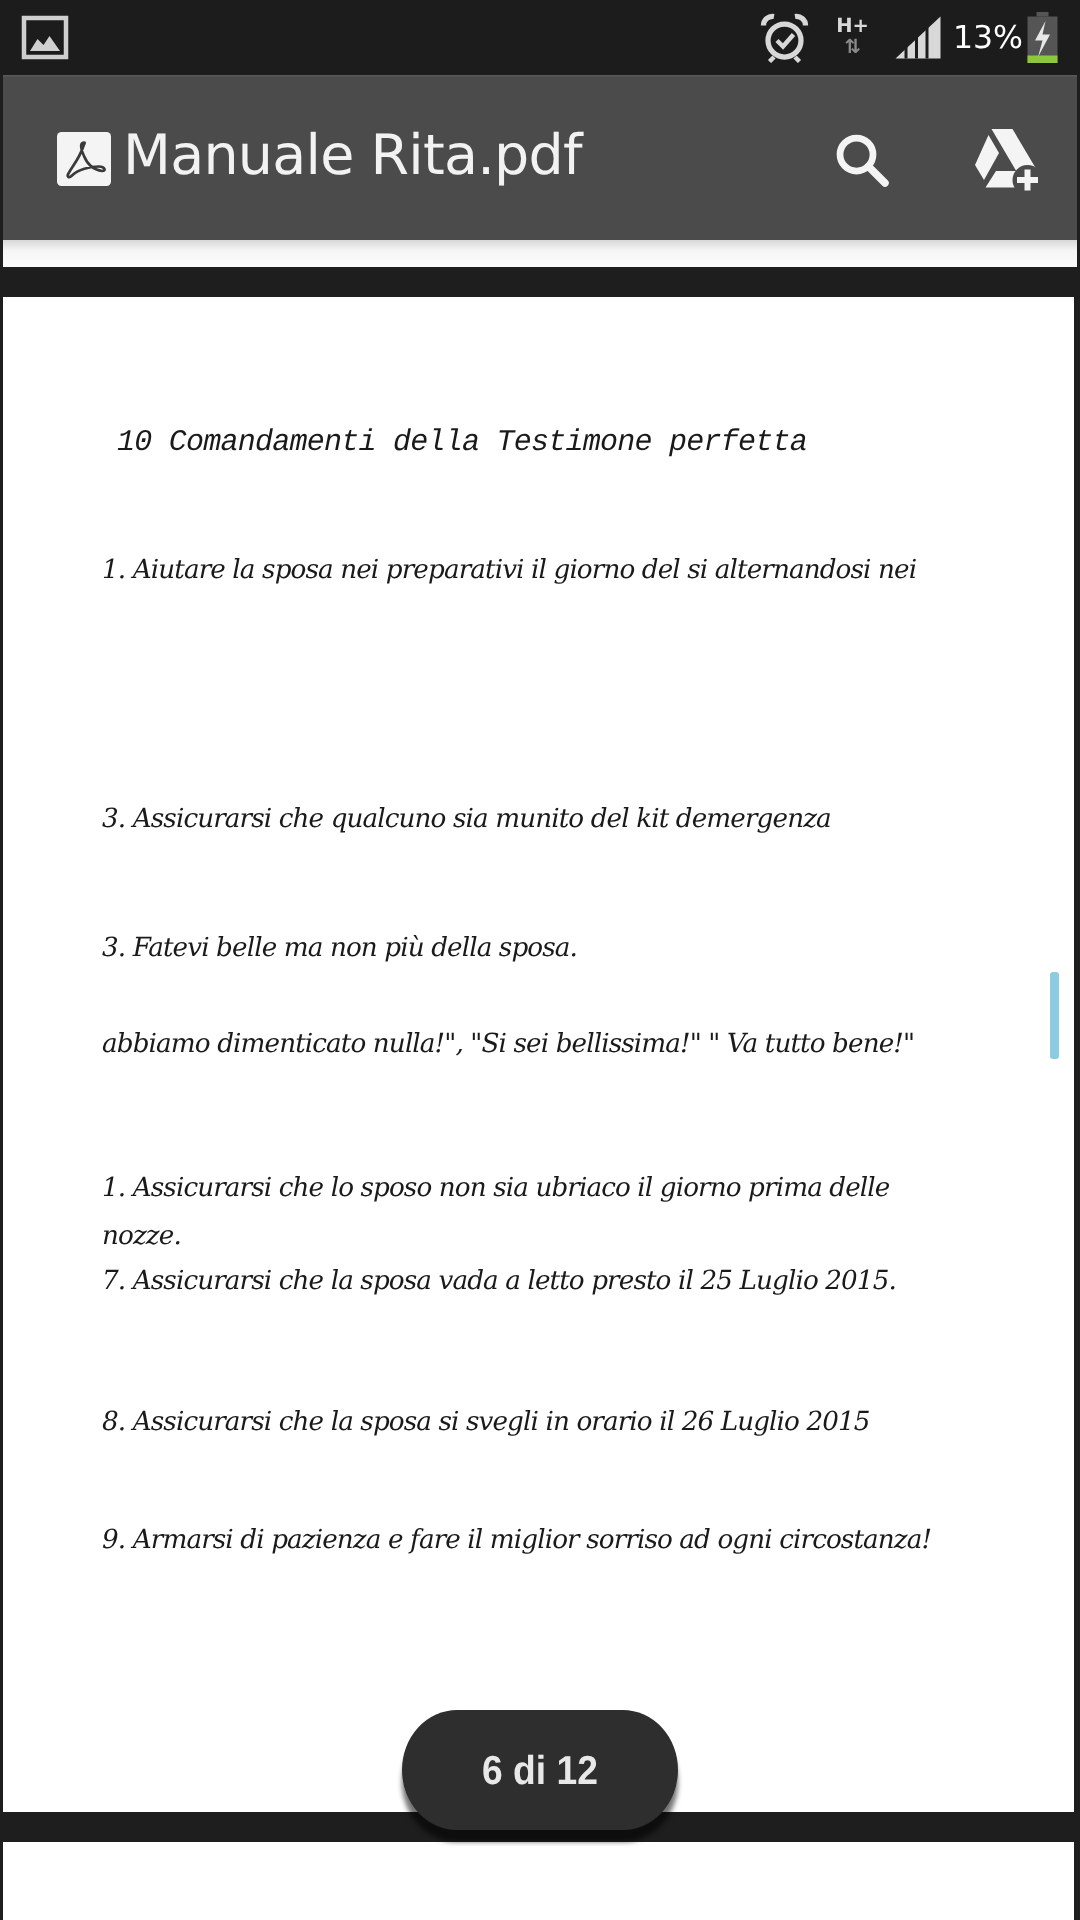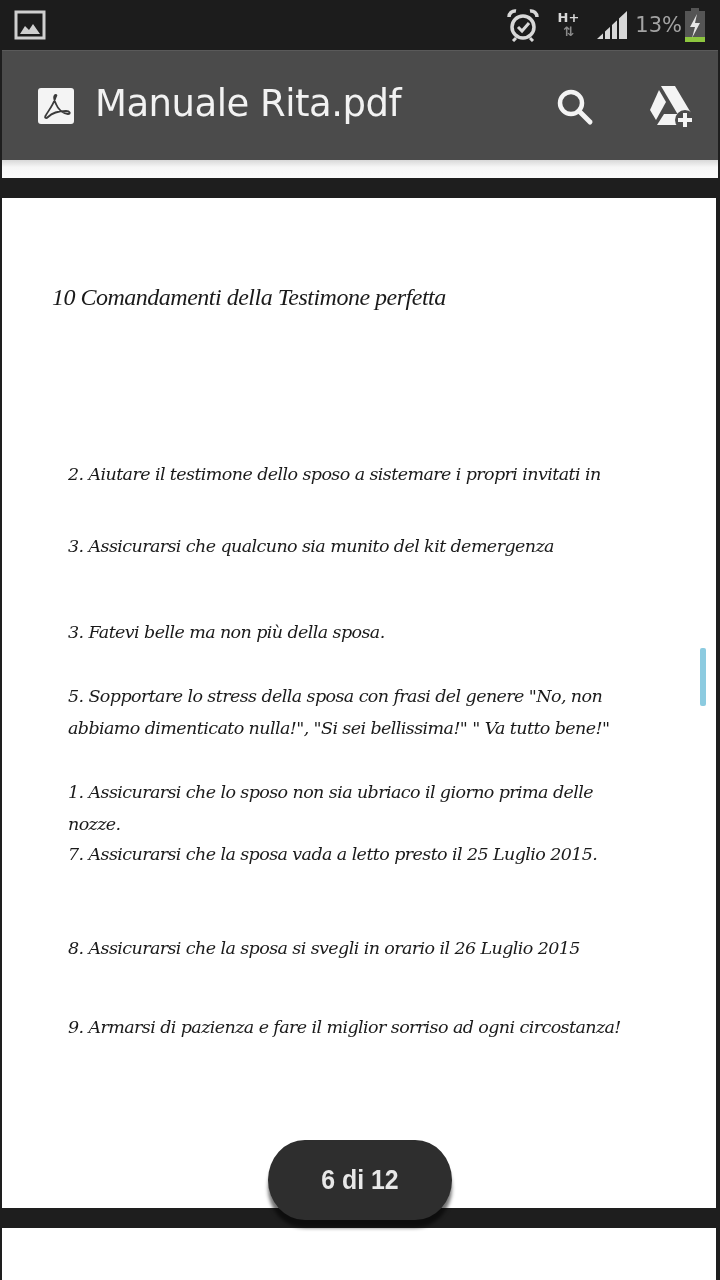--- a/index.html
+++ b/index.html
@@ -9,48 +9,48 @@
   
   .status-bar {
     position: absolute; left: 0; top: 0; width: 720px; height: 50px;
     background: #1c1c1c; color: #d8d8d8;
     display: flex; align-items: center;
   }
   .status-left { position: absolute; left: 14px; top: 10px; width: 32px; height: 30px; }
   .status-right { position: absolute; right: 14px; top: 0; height: 50px; display: flex; align-items: center; }
   .status-right > * { margin-left: 8px; }
   .sb-clock { font-family: "DejaVu Sans", sans-serif; font-size: 34px; color: #e0e0e0; letter-spacing: 0px; margin-left: 10px; }
-  .sb-pct { font-family: "DejaVu Sans", sans-serif; font-size: 21px; color: #a3a3a3; margin-left: 6px; }
+  .sb-pct { font-family: "DejaVu Sans", sans-serif; font-size: 21px; color: #ffffff; margin-left: 6px; }
   .sb-net { display: flex; flex-direction: column; align-items: center; font-family: "DejaVu Sans", sans-serif; font-weight: bold; font-size: 13px; color: #d8d8d8; line-height: 14px; margin-left: 18px; }
   .sb-net .arrows { font-size: 13px; color: #8a8a8a; }
 
   
   .action-bar {
     position: absolute; left: 2px; top: 50px; width: 716px; height: 110px;
     background: #4b4b4b;
     border-top: 1px solid #5a5a5a;
   }
   .action-shadow {
     position: absolute; left: 2px; top: 160px; width: 716px; height: 18px;
     background: linear-gradient(#d8d8d8, #f6f6f6 40%, #fafafa);
   }
   .app-icon { position: absolute; left: 38px; top: 88px; width: 36px; height: 36px; background: #f4f4f4; border-radius: 3px; }
-  .app-title { position: absolute; left: 82px; top: 82px; font-family: "DejaVu Sans", sans-serif; font-size: 37px; color: #f2f2f2; letter-spacing: -0.5px; margin-left: 13px; }
+  .app-title { position: absolute; left: 82px; top: 82px; font-family: "DejaVu Sans", sans-serif; font-size: 37px; color: #f2f2f2; letter-spacing: -0.5px; }
   .btn-search { position: absolute; left: 552px; top: 84px; width: 46px; height: 46px; }
   .btn-drive { position: absolute; left: 644px; top: 82px; width: 52px; height: 48px; }
 
   
   .gap-top { position: absolute; left: 0; top: 178px; width: 720px; height: 20px; background: #1e1e1e; }
 
   
   .pdf-page {
     position: absolute; left: 2px; top: 198px; width: 714px; height: 1010px;
     background: #ffffff;
   }
-  .doc-title { position: absolute; left: 52px; top: 284px; font-family: Liberation Serif, serif; font-style: italic; font-size: 24px; color: #1a1a1a; letter-spacing: -0.5px; }
+  .doc-title { position: absolute; left: 78px; top: 284px; font-family: Liberation Mono, monospace; font-style: italic; font-size: 20px; color: #1a1a1a; letter-spacing: -0.5px; }
   .cmd {
     position: absolute; left: 68px; width: 580px;
     font-family: "DejaVu Serif", serif; font-style: italic; font-size: 17.5px; line-height: 32px;
     color: #1a1a1a; letter-spacing: -0.6px;
   }
 
   .scroll-thumb { position: absolute; left: 700px; top: 648px; width: 6px; height: 58px; background: #8ccbe0; border-radius: 2px; }
 
   .gap-bottom { position: absolute; left: 0; top: 1208px; width: 720px; height: 20px; background: #1e1e1e; }
   .next-page { position: absolute; left: 2px; top: 1228px; width: 714px; height: 52px; background: #ffffff; }
@@ -123,32 +123,31 @@
 </svg>
 <div class="action-shadow"></div>
 
 <div class="gap-top"></div>
 
 <div class="pdf-page"></div>
 
 <div class="doc-title">10 Comandamenti della Testimone perfetta</div>
 
 <div class="cmd" style="top:364px">
+  <div>1. Aiutare la sposa nei preparativi il giorno del si alternandosi nei</div>
 </div>
 <div class="cmd" style="top:458px">
-  <div>2. Aiutare il testimone dello sposo a sistemare i propri invitati in</div>
 </div>
 <div class="cmd" style="top:530px">
   <div>3. Assicurarsi che qualcuno sia munito del kit demergenza</div>
 </div>
 <div class="cmd" style="top:616px">
   <div>3. Fatevi belle ma non più della sposa.</div>
 </div>
 <div class="cmd" style="top:680px">
-  <div>5. Sopportare lo stress della sposa con frasi del genere "No, non</div>
   <div>abbiamo dimenticato nulla!", "Si sei bellissima!" " Va tutto bene!"</div>
 </div>
 <div class="cmd" style="top:776px">
   <div>1. Assicurarsi che lo sposo non sia ubriaco il giorno prima delle nozze.</div>
 </div>
 <div class="cmd" style="top:838px">
   <div>7. Assicurarsi che la sposa vada a letto presto il 25 Luglio 2015.</div>
 </div>
 <div class="cmd" style="top:932px">
   <div>8. Assicurarsi che la sposa si svegli in orario il 26 Luglio 2015</div>

